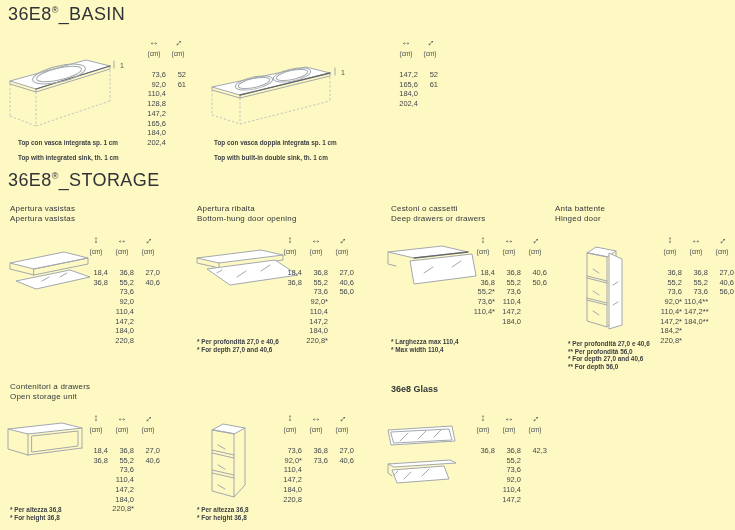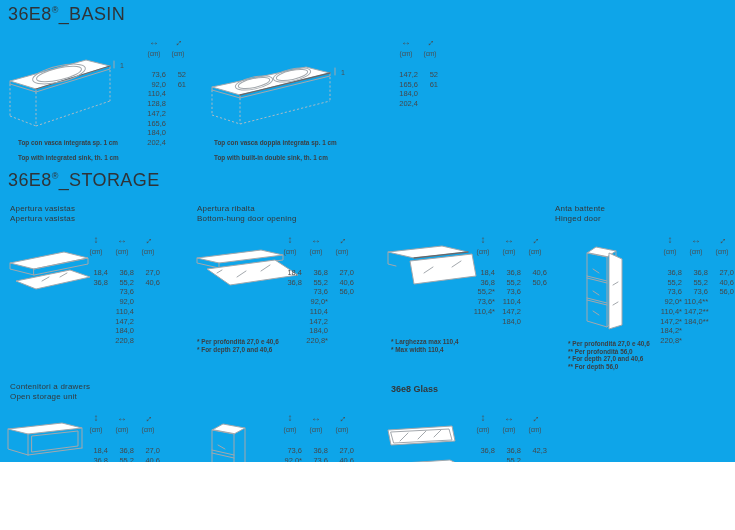--- a/index.html
+++ b/index.html
@@ -1,18 +1,18 @@
 <!DOCTYPE html>
 <html><head>
 <meta charset="utf-8">
 <title>36E8 Catalog Page</title>
 <style>
   * { margin:0; padding:0; box-sizing:border-box; }
   html,body { background:#fff; }
-  .page { position:relative; width:735px; height:462px; background:#0ea5e9;
+  .page { position:relative; width:735px; height:530px; background:#fef9c3;
           font-family:"Liberation Sans", sans-serif; color:#3b3f43; overflow:hidden; }
 
   .h1 { position:absolute; font-size:18px; font-weight:400; letter-spacing:.4px; color:#2f3337; }
   .h1 sup { font-size:9px; }
 
   .blocktitle { position:absolute; font-size:8px; font-weight:400; line-height:9.5px;
                 letter-spacing:.2px; color:#33373a; }
   .glasstitle { position:absolute; font-size:9px; font-weight:700; color:#33373a; }
 
   .dimtable { position:absolute; }
@@ -189,20 +189,24 @@
       <span class="arrow arrow-d"></span>
       <span class="cm">(cm)</span>
       <div class="vals">27,0
 40,6
 56,0</div>
     </div>
   </div>
   <div class="footnote" style="left:197px;top:338px">* Per profondità 27,0 e 40,6
 * For depth 27,0 and 40,6</div>
 
+  <div class="blocktitle" style="left:391px;top:204px">
+    <div>Cestoni o cassetti</div>
+    <div>Deep drawers or drawers</div>
+  </div>
   <svg class="draw" style="left:386px;top:243px" width="92" height="50" viewBox="0 0 92 50">
     <path class="sf" d="M2 9 L56 3 L82 9 L28 15 Z"></path>
     <path class="s" d="M2 9 V21 L10 23"></path>
     <path class="dk" d="M28 15 L82 9"></path>
     <path class="sf" d="M24 18 L86 11 L90 33 L28 41 Z"></path>
     <path class="s" d="M38 30 l9 -6 M66 24 l9 -6"></path>
   </svg>
   <div class="dimtable" style="left:471px;top:234px">
     <div class="dimcol" style="left:0">
       <span class="arrow arrow-h"></span>

